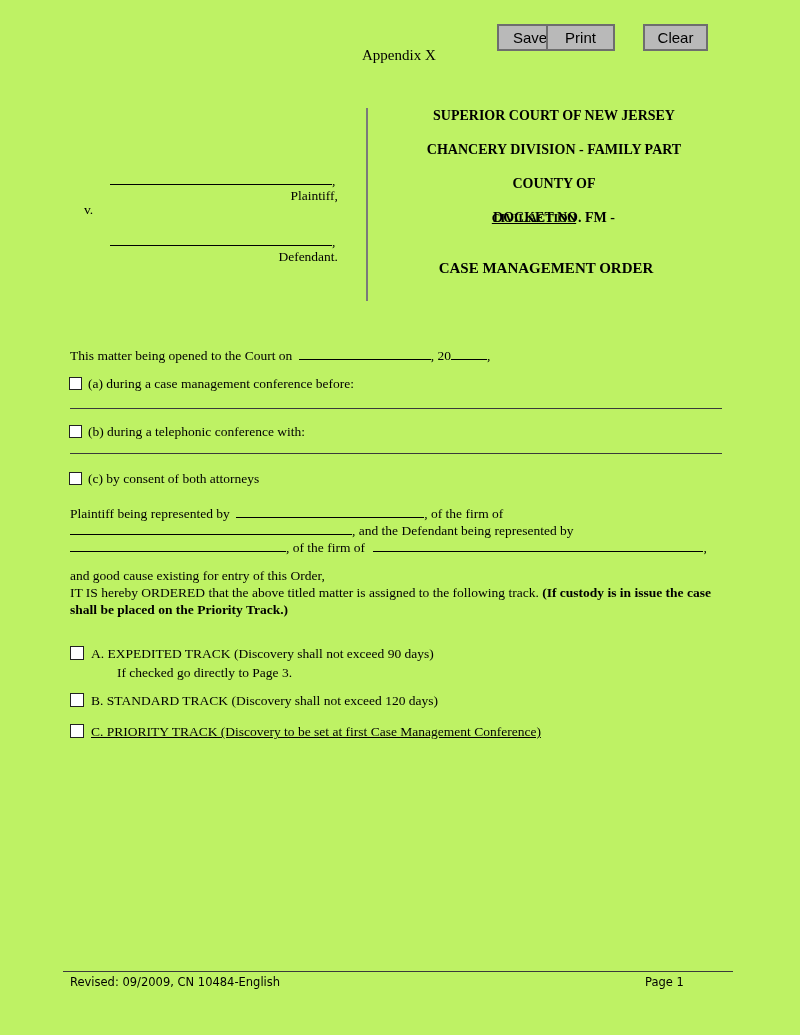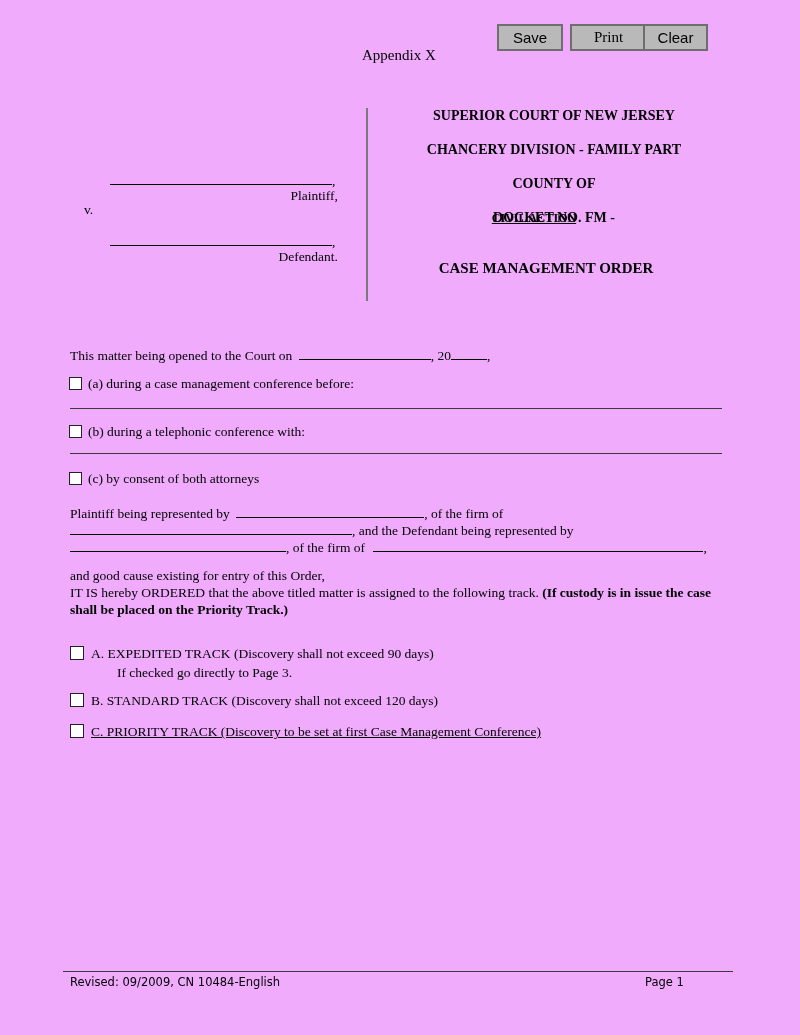--- a/index.html
+++ b/index.html
@@ -1,20 +1,20 @@
 <!DOCTYPE html>
 <html><head>
 <meta charset="utf-8">
 <style>
   html,body{margin:0;padding:0;}
   body{background:#e8e8e8;}
   .page{
     position:relative;
     width:800px;height:1035px;
-    background:#f0abfc;
+    background:#bef264;
     font-family:"Liberation Serif","DejaVu Serif",serif;
     color:#000;
     font-size:13.5px;
     margin:0 auto;
     overflow:hidden;
   }
   .abs{position:absolute;}
   
   .btn{
     position:absolute;
@@ -57,21 +57,21 @@
     font-size:11.5px;
   }
   b{font-weight:bold;}
 </style>
 </head>
 <body>
 
 <div class="page">
 
   <button class="btn" style="left:497px;top:24px;">Save</button>
-  <button class="btn" style="left:570px;top:24px;width:77px;font-family:Liberation Serif, serif;">Print</button>
+  <button class="btn" style="left:546px;top:24px;width:69px;">Print</button>
   <button class="btn" style="left:643px;top:24px;width:65px;">Clear</button>
 
   <div class="abs appendix" style="left:362px;top:47px;">Appendix X</div>
 
   <div class="abs" style="left:110px;top:171px;width:232px;">
     <span class="blank" style="width:222px;"></span><span>,</span>
   </div>
   <div class="abs right-align" style="left:110px;top:188px;width:228px;">Plaintiff,</div>
 
   <div class="abs" style="left:84px;top:202px;">v.</div>

